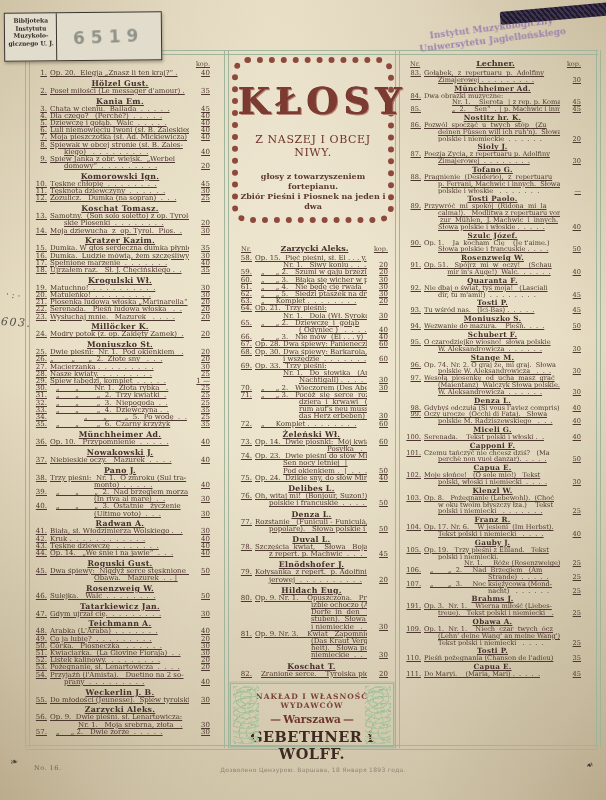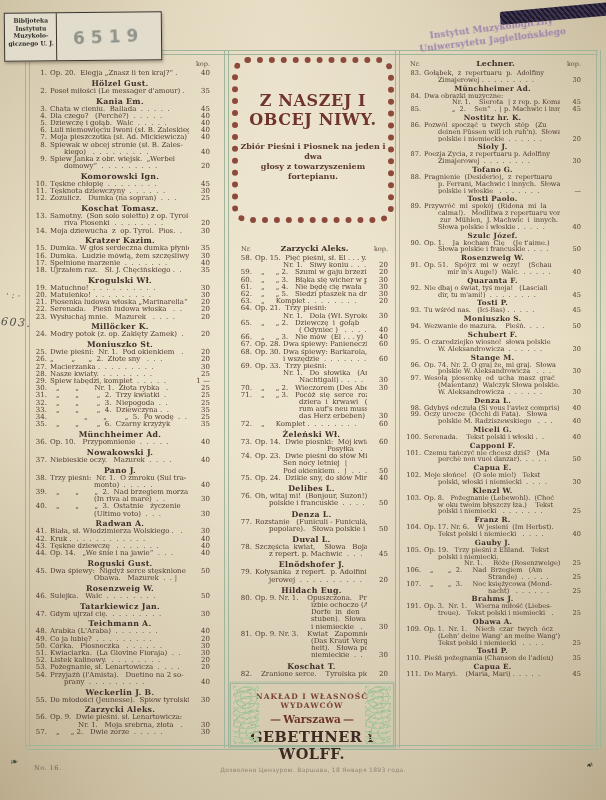--- a/index.html
+++ b/index.html
@@ -9,40 +9,40 @@
       radial-gradient(circle at 0% 100%, rgba(130,110,80,.30), transparent 42%),
       radial-gradient(circle at 100% 100%, rgba(125,105,78,.30), transparent 46%),
       radial-gradient(circle at 100% 0%, rgba(140,120,92,.22), transparent 34%),
       radial-gradient(circle at 0% 0%, rgba(140,122,95,.16), transparent 30%),
       radial-gradient(ellipse at 50% 42%, #eee6cf 0%, #e8dfc6 58%, #ddd2b5 85%, #d3c6a6 100%);
     color:#4f382f;}
   
   .vr{position:absolute;width:3px;border-left:1px solid #9fb49a;border-right:1px solid #9fb49a;}
   .hr{position:absolute;height:3px;border-top:1px solid #9fb49a;border-bottom:1px solid #9fb49a;}
   
-  .col{position:absolute;}
+  .col{position:absolute;text-decoration:underline;}
   .colhead{display:flex;font-size:6.5px;color:#5a443a;align-items:flex-end;margin-bottom:2px;}
   .chnr{width:22px;text-align:left;padding-left:6px;}
   .chtitle{flex:1;text-align:center;font-weight:bold;font-size:8px;color:#43302a;}
   .chkop{width:22px;text-align:right;}
   .row{display:flex;font-size:7px;line-height:7.2px;white-space:pre;}
   .no{width:17px;text-align:right;padding-right:3px;flex:none;}
   .price{width:21px;text-align:right;flex:none;}
   .txt{flex:1;overflow:hidden;}
   .composer{text-align:center;font-weight:bold;font-size:7.8px;line-height:9px;margin-top:1.6px;color:#43302a;letter-spacing:.3px;}
   .c1 .row{line-height:7.2px;}
   .c1 .composer{margin-top:2px;}
   .c2 .row{font-size:6.6px;line-height:6.8px;}
   .c2 .composer{margin-top:1px;font-size:7.2px;line-height:8px;}
   
   .title-plate{position:absolute;left:232px;top:57px;width:150px;height:154px;
     border:6px dotted #8d4a3c;border-radius:16px;text-align:center;background:rgba(240,233,214,.25);}
   .title-main{margin-top:16px;font-weight:bold;font-size:37px;letter-spacing:5px;color:#7d3a31;
     text-shadow:1px 1px 0 #b5857a, -0.5px -0.5px 0 #5e2b24;}
-  .title-sub{margin-top:28px;font-weight:bold;font-size:16px;letter-spacing:.6px;color:#6f352c;}
+  .title-sub{margin-top:10px;font-weight:normal;font-size:11px;letter-spacing:.6px;color:#6f352c;}
   .title-tag{margin-top:12px;font-weight:bold;font-size:8px;line-height:10px;color:#5c3a30;}
   
   .pub-plate{position:absolute;left:230px;top:683px;width:162px;height:62px;
     border:1px solid #9fb49a;box-shadow:0 0 0 2px rgba(159,180,154,.35);text-align:center;}
   .pub-floral{position:absolute;top:2px;bottom:2px;width:26px;opacity:.9;
     background:
       repeating-radial-gradient(circle at 50% 20%, #adc49f 0 1.5px, transparent 1.5px 5px),
       repeating-radial-gradient(circle at 20% 60%, #b9cdaa 0 1.5px, transparent 1.5px 6px),
       repeating-radial-gradient(circle at 80% 80%, #a3bb95 0 1.5px, transparent 1.5px 7px);}
   .pub-floral.left{left:2px;}
@@ -102,24 +102,25 @@
     <div>Instytut Muzykologiczny</div>
     <div>Uniwersytetu Jagiellońskiego</div>
   </div>
 
   <div class="scribble"></div>
 
   <div class="pencil-dots">· : ·</div>
   <div class="pencil-num">603.</div>
 
   <div class="title-plate">
+    <div class="title-main">KŁOSY</div>
     <div class="title-sub">Z NASZEJ I OBCEJ NIWY.</div>
     <div class="title-tag">
+      <div>głosy z towarzyszeniem fortepianu.</div>
       <div>Zbiór Pieśni i Piosnek na jeden i dwa</div>
-      <div>głosy z towarzyszeniem fortepianu.</div>
     </div>
   </div>
 
   <div class="col c0" style="left:30px;top:60px;width:180px;">
     <div class="colhead">
       <span class="chnr"></span>
       <span class="chtitle"></span>
       <span class="chkop">kop.</span>
     </div>
     <div class="rows">
@@ -135,21 +136,21 @@
         <div class="row"><span class="no">8.</span><span class="txt">Śpiewak w obcej stronie (sł. B. Zales-</span><span class="price"></span></div>
         <div class="row"><span class="no"></span><span class="txt" style="padding-left: 14px;">kiego)   .  .  .  .  .  .  .  .  .</span><span class="price">40</span></div>
         <div class="row"><span class="no">9.</span><span class="txt">Śpiew Janka z obr. wiejsk.  „Werbel</span><span class="price"></span></div>
         <div class="row"><span class="no"></span><span class="txt" style="padding-left: 14px;">domowy“  .  .  .  .  .  .  .  .  .</span><span class="price">20</span></div>
         <div class="composer">Komorowski Ign.</div>
         <div class="row"><span class="no">10.</span><span class="txt">Tęskne chłopię  .  .  .  .  .  .  .  .</span><span class="price">45</span></div>
         <div class="row"><span class="no">11.</span><span class="txt">Tęsknota dziewczyny  .  .  .  .  .  .</span><span class="price">30</span></div>
         <div class="row"><span class="no">12.</span><span class="txt">Zozulicz.   Dumka (na sopran)  .  .  .</span><span class="price">25</span></div>
         <div class="composer">Koschat Tomasz.</div>
         <div class="row"><span class="no">13.</span><span class="txt">Samotny.  (Son solo soletto) z op. Tyrol-</span><span class="price"></span></div>
-        <div class="row"><span class="no"></span><span class="txt" style="padding-left: 14px;">riva Piosenki  .  .  .  .  .  .  .  .</span><span class="price">20</span></div>
+        <div class="row"><span class="no"></span><span class="txt" style="padding-left: 14px;">skie Piosenki  .  .  .  .  .  .  .  .</span><span class="price">20</span></div>
         <div class="row"><span class="no">14.</span><span class="txt">Moja dziewucha  z  op. Tyrol.  Pios.  .</span><span class="price">30</span></div>
         <div class="composer">Kratzer Kazim.</div>
         <div class="row"><span class="no">15.</span><span class="txt">Dumka. W głos serdeczna dumka płynie</span><span class="price">35</span></div>
         <div class="row"><span class="no">16.</span><span class="txt">Dumka.  Ludzie mówią, żem szczęśliwy</span><span class="price">30</span></div>
         <div class="row"><span class="no">17.</span><span class="txt">Spełnione marzenie  .  .  .  .  .  .  .</span><span class="price">40</span></div>
         <div class="row"><span class="no">18.</span><span class="txt">Ujrzałem raz.   Sł. J. Chęcińskiego .  .</span><span class="price">35</span></div>
         <div class="composer">Krogulski Wł.</div>
         <div class="row"><span class="no">19.</span><span class="txt">Matuchno!  .  .  .  .  .  .  .  .  .  .</span><span class="price">30</span></div>
         <div class="row"><span class="no">20.</span><span class="txt">Matuleńko!  .  .  .  .  .  .  .  .  .</span><span class="price">30</span></div>
         <div class="row"><span class="no">21.</span><span class="txt">Piosenka ludowa włoska „Marinarella“</span><span class="price">20</span></div>

